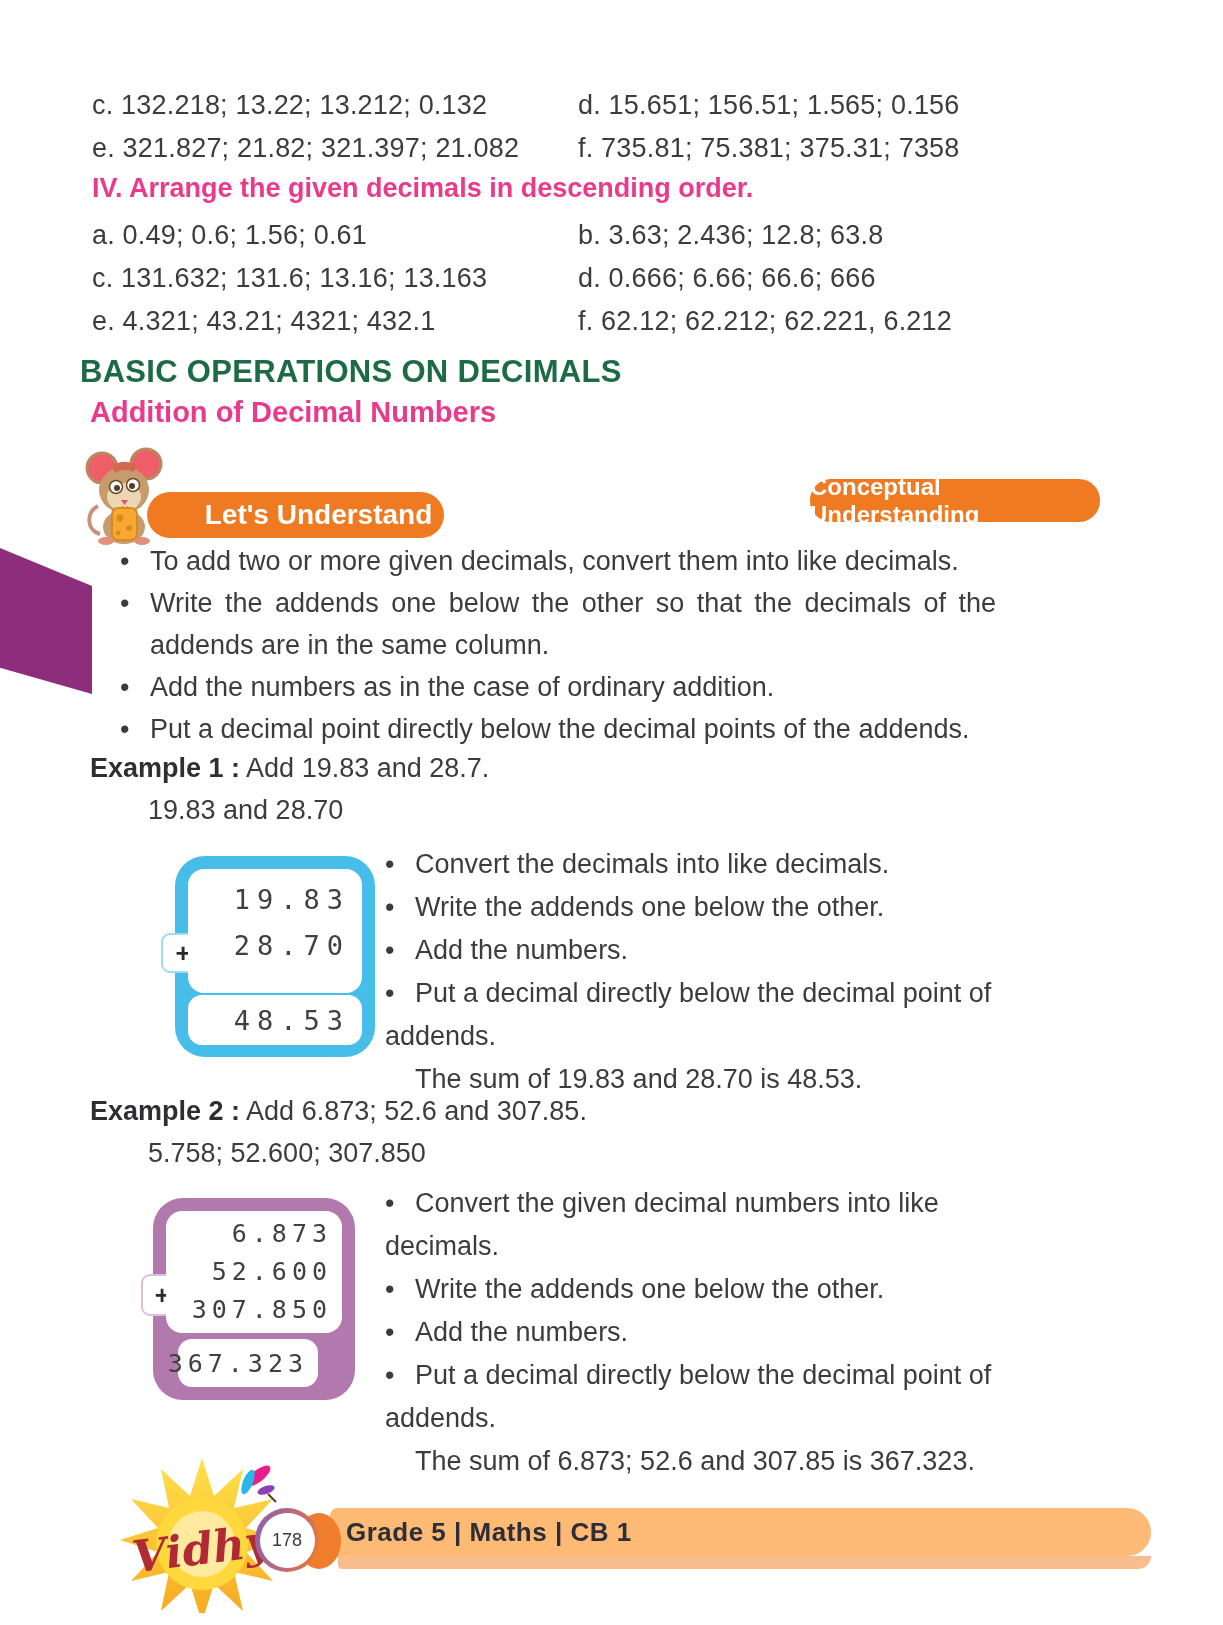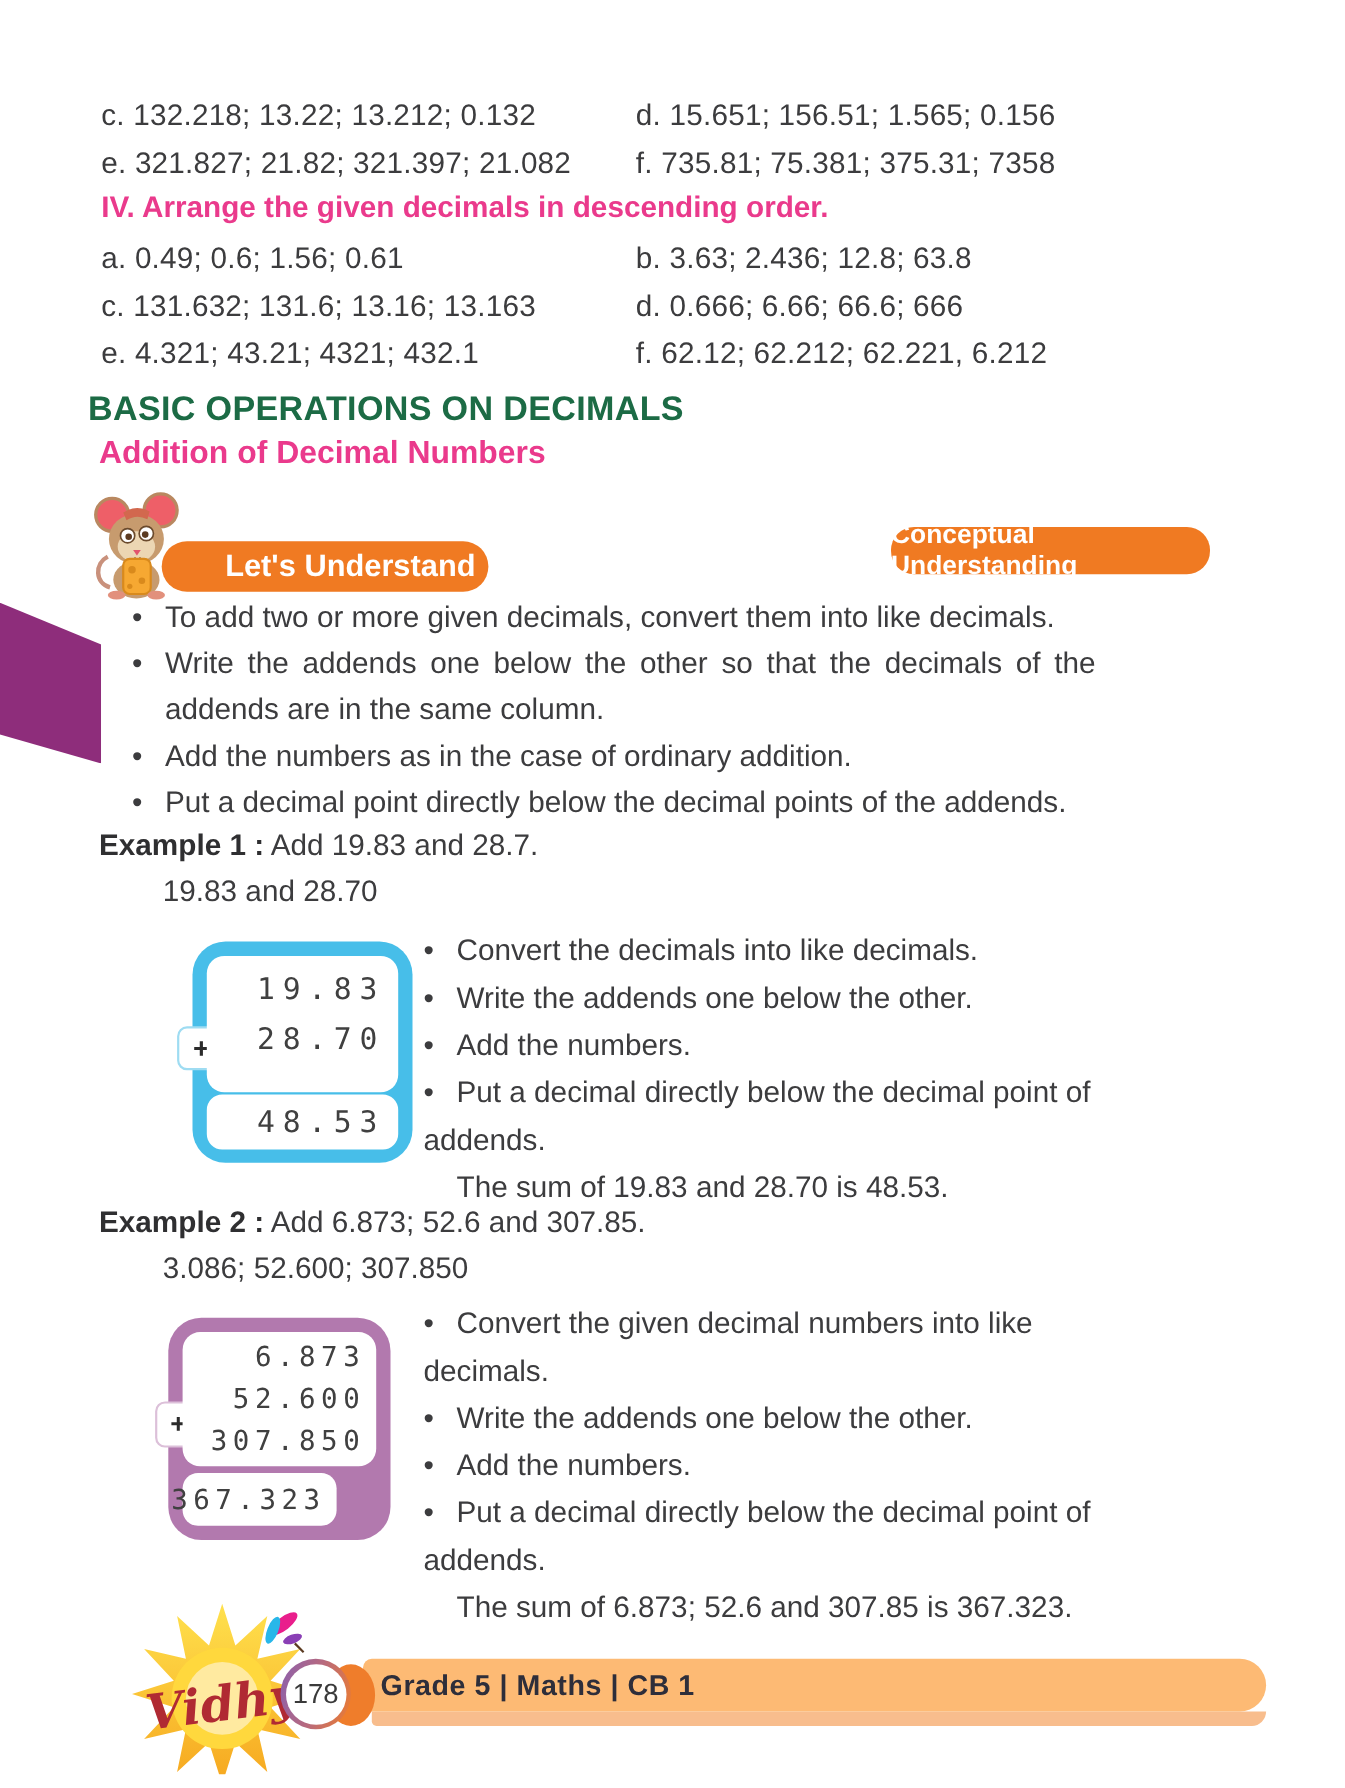--- a/index.html
+++ b/index.html
@@ -44,21 +44,21 @@
   
   .sumbox{position:absolute;border-radius:30px;}
   .bluebox{left:175px;top:856px;width:200px;height:201px;background:#47bee9;}
   .purplebox{left:153px;top:1198px;width:202px;height:202px;background:#b279ae;}
   .sumbox .padA{position:absolute;left:13px;top:13px;background:#fff;border-radius:16px;}
   .bluebox .padA{width:174px;height:116px;padding-top:8px;box-sizing:content-box;}
   .purplebox .padA{width:176px;height:118px;padding-top:4px;}
   .sumbox .padB{position:absolute;left:13px;background:#fff;border-radius:14px;
                 display:flex;align-items:center;justify-content:flex-end;}
   .bluebox .padB{top:139px;width:174px;height:50px;}
-  .purplebox .padB{top:141px;width:140px;height:48px;}
+  .purplebox .padB{top:141px;width:140px;height:48px;margin-left:12px;}
   .digits{font-family:"DejaVu Sans Mono",monospace;color:#404040;text-align:right;}
   .bluebox .digits{font-size:27px;letter-spacing:7px;padding-right:12px;line-height:46px;}
   .purplebox .digits{font-size:25px;letter-spacing:5px;padding-right:10px;line-height:38px;}
   .bluebox .padB .digits,.purplebox .padB .digits{line-height:normal;}
   .plusbox{position:absolute;background:#fff;display:flex;align-items:center;justify-content:center;
            font-weight:bold;color:#2b2b2b;border-radius:9px;}
   .bluebox .plusbox{left:-14px;top:77px;width:40px;height:36px;border:2px solid #9edcf2;font-size:26px;}
   .purplebox .plusbox{left:-12px;top:76px;width:38px;height:38px;border:2px solid #dcc0d9;font-size:25px;}
 
   
@@ -73,21 +73,21 @@
           border-radius:0 0 18px 6px;z-index:1;}
   .fbar{position:absolute;left:330px;top:1508px;width:821px;height:48px;background:#fdba74;
         border-radius:8px 24px 24px 2px;display:flex;align-items:center;z-index:2;}
   .fbar .btext{padding-left:16px;font-size:26px;font-weight:bold;color:#2e2e3a;letter-spacing:.5px;}
   .circle-accent{position:absolute;left:297px;top:1513px;width:44px;height:56px;background:#ef7d2b;
                  border-radius:50%;z-index:3;}
   .pcirc{position:absolute;left:255px;top:1508px;width:64px;height:64px;border-radius:50%;z-index:4;
          background:linear-gradient(105deg,#8a5fae,#b86a7d 50%,#ef7d2b);
          display:flex;align-items:center;justify-content:center;}
   .pcirc .pin{width:55px;height:55px;border-radius:50%;background:#fff;display:flex;
-              align-items:center;justify-content:center;font-size:25px;color:#3a3a3a;}
+              align-items:center;justify-content:center;font-size:18px;color:#3a3a3a;}
   .logo{position:absolute;left:82px;top:1448px;width:250px;height:165px;z-index:2;}
 </style>
 </head>
 <body>
 
 <div class="page">
 
   <div class="purple-tab"></div>
 
   <div class="top-list">
@@ -203,21 +203,21 @@
       <span>Put a decimal directly below the decimal point of</span>
     </div>
     <div class="cont">addends.</div>
     <div class="sumline">The sum of 19.83 and 28.70 is 48.53.</div>
   </div>
 
   <div class="exline" style="left:90px;top:1096px;">
     <b>Example 2 :</b>
     <span>Add 6.873; 52.6 and 307.85.</span>
   </div>
-  <div class="like" style="left:148px;top:1138px;">3.086; 52.600; 307.850</div>
+  <div class="like" style="left:148px;top:1138px;">5.758; 52.600; 307.850</div>
 
   <div class="sumbox purplebox">
     <div class="plusbox">+</div>
     <div class="padA">
       <div class="digits">6.873</div>
       <div class="digits">52.600</div>
       <div class="digits">307.850</div>
     </div>
     <div class="padB">
       <div class="digits">367.323</div>

